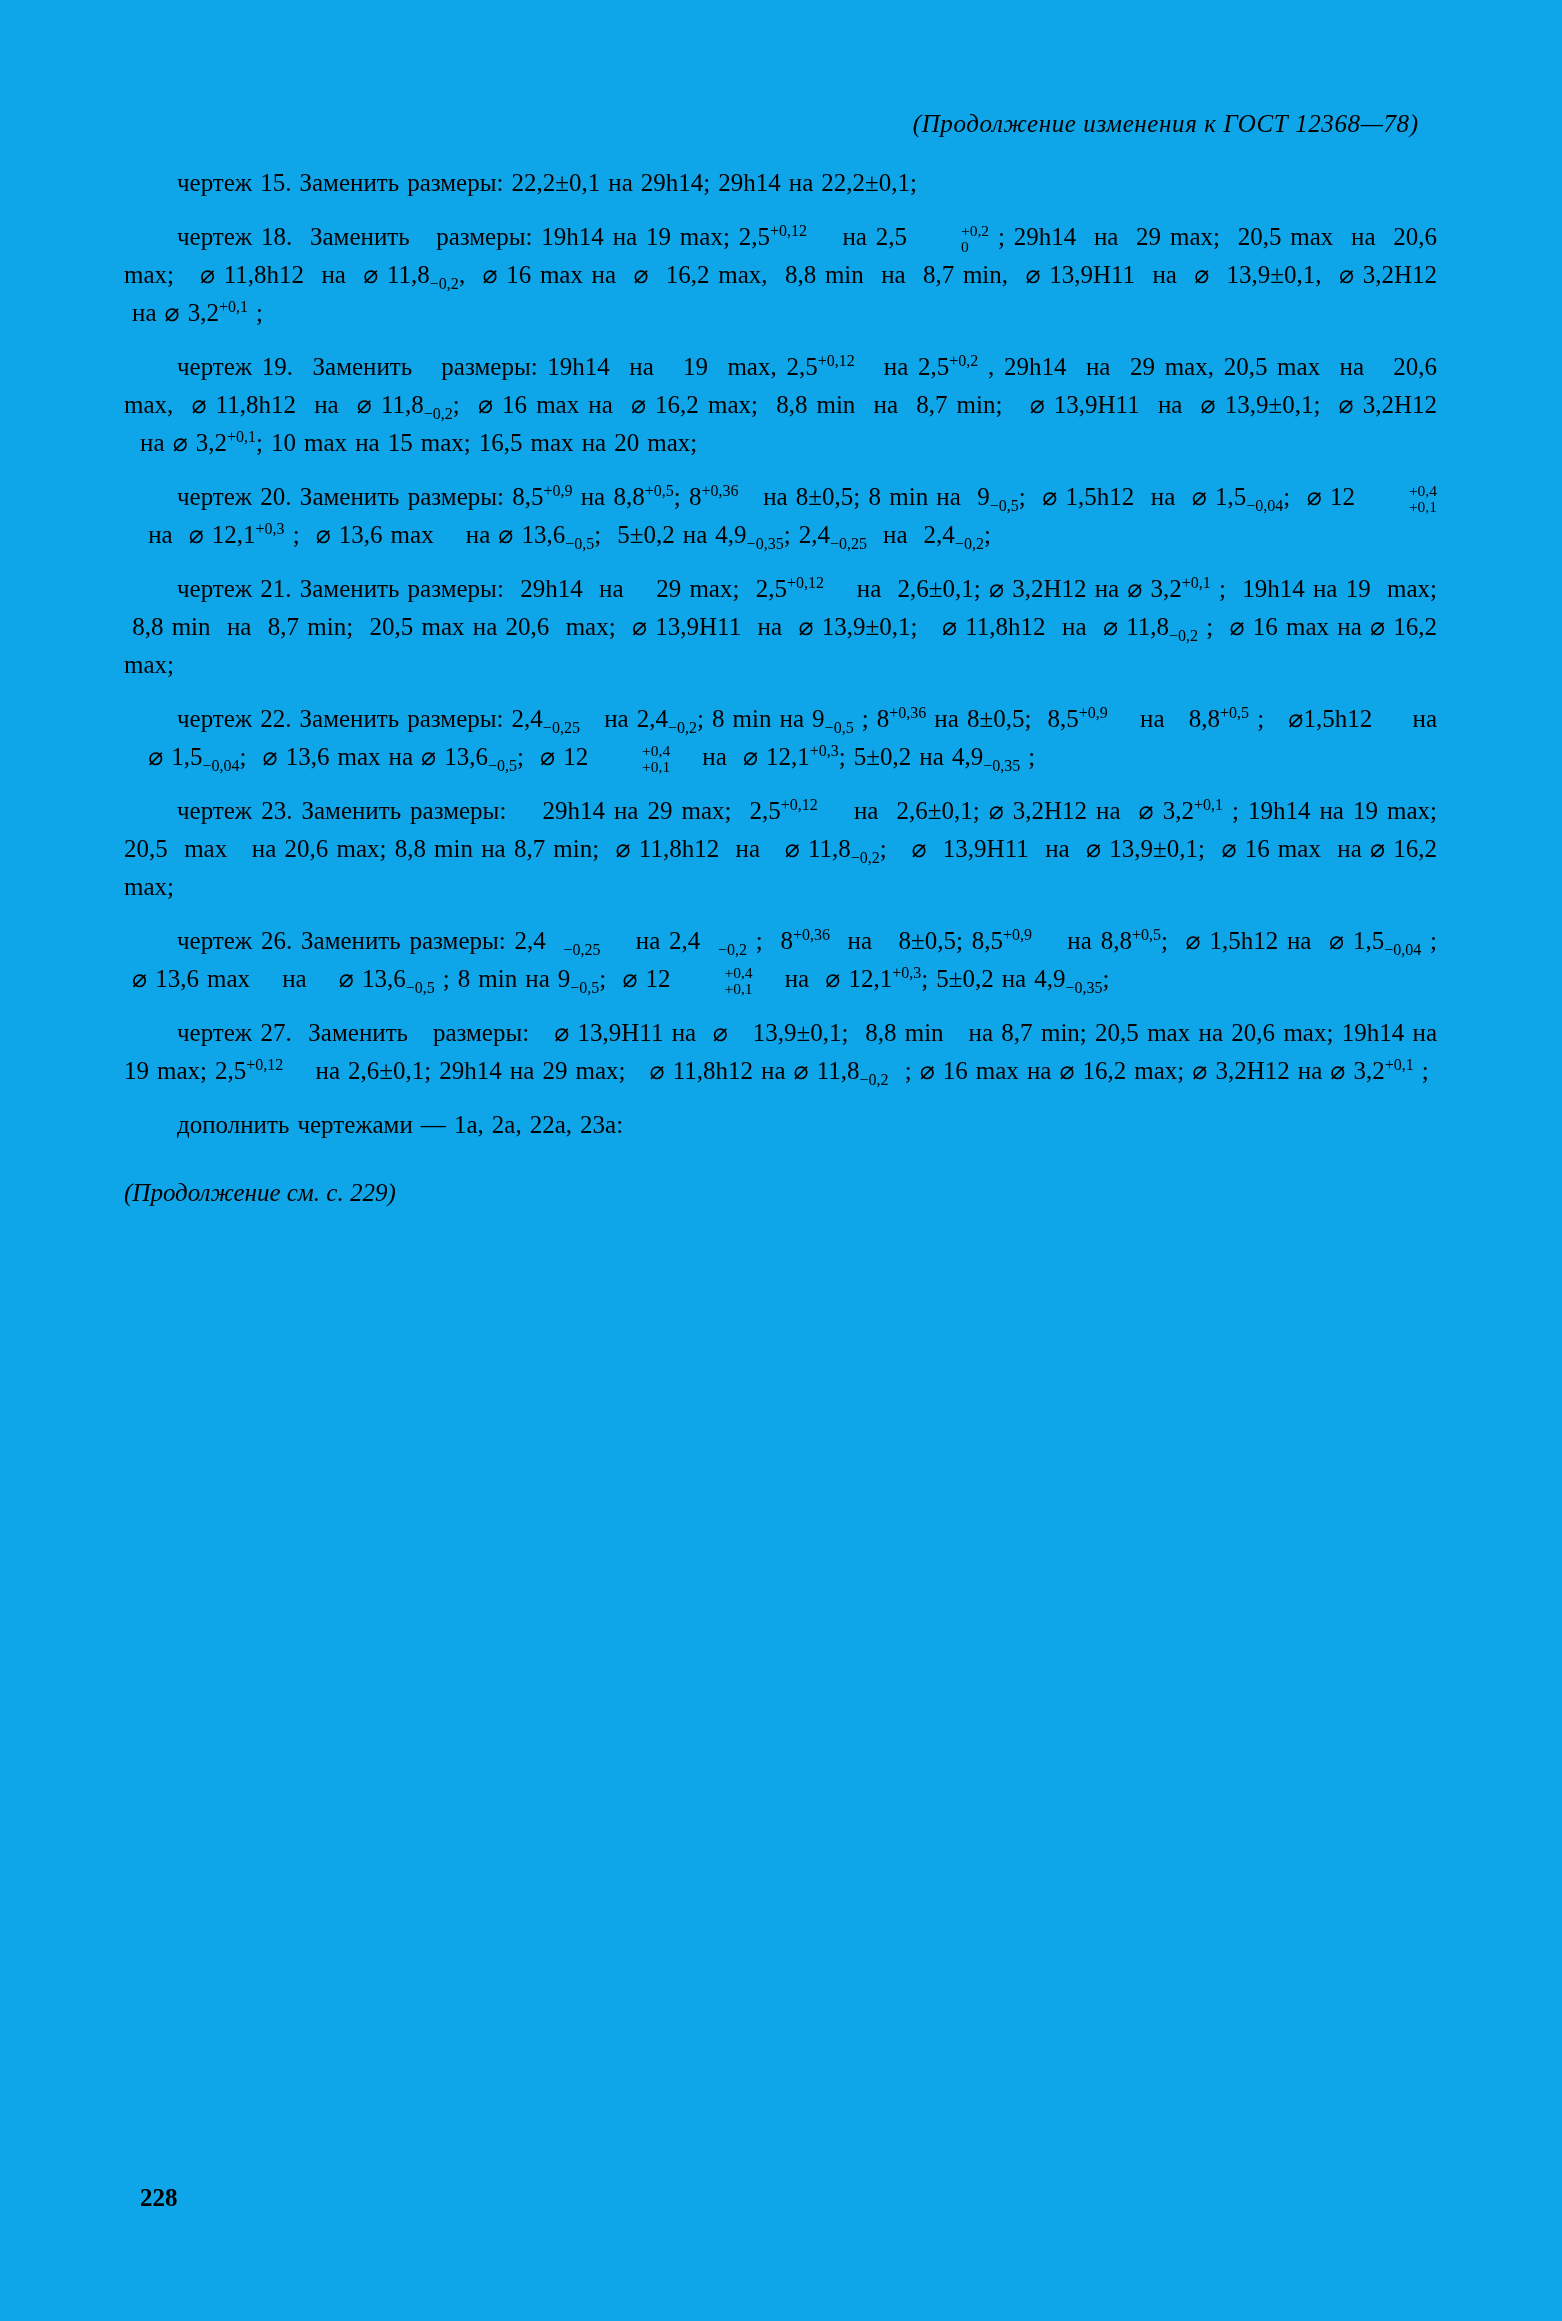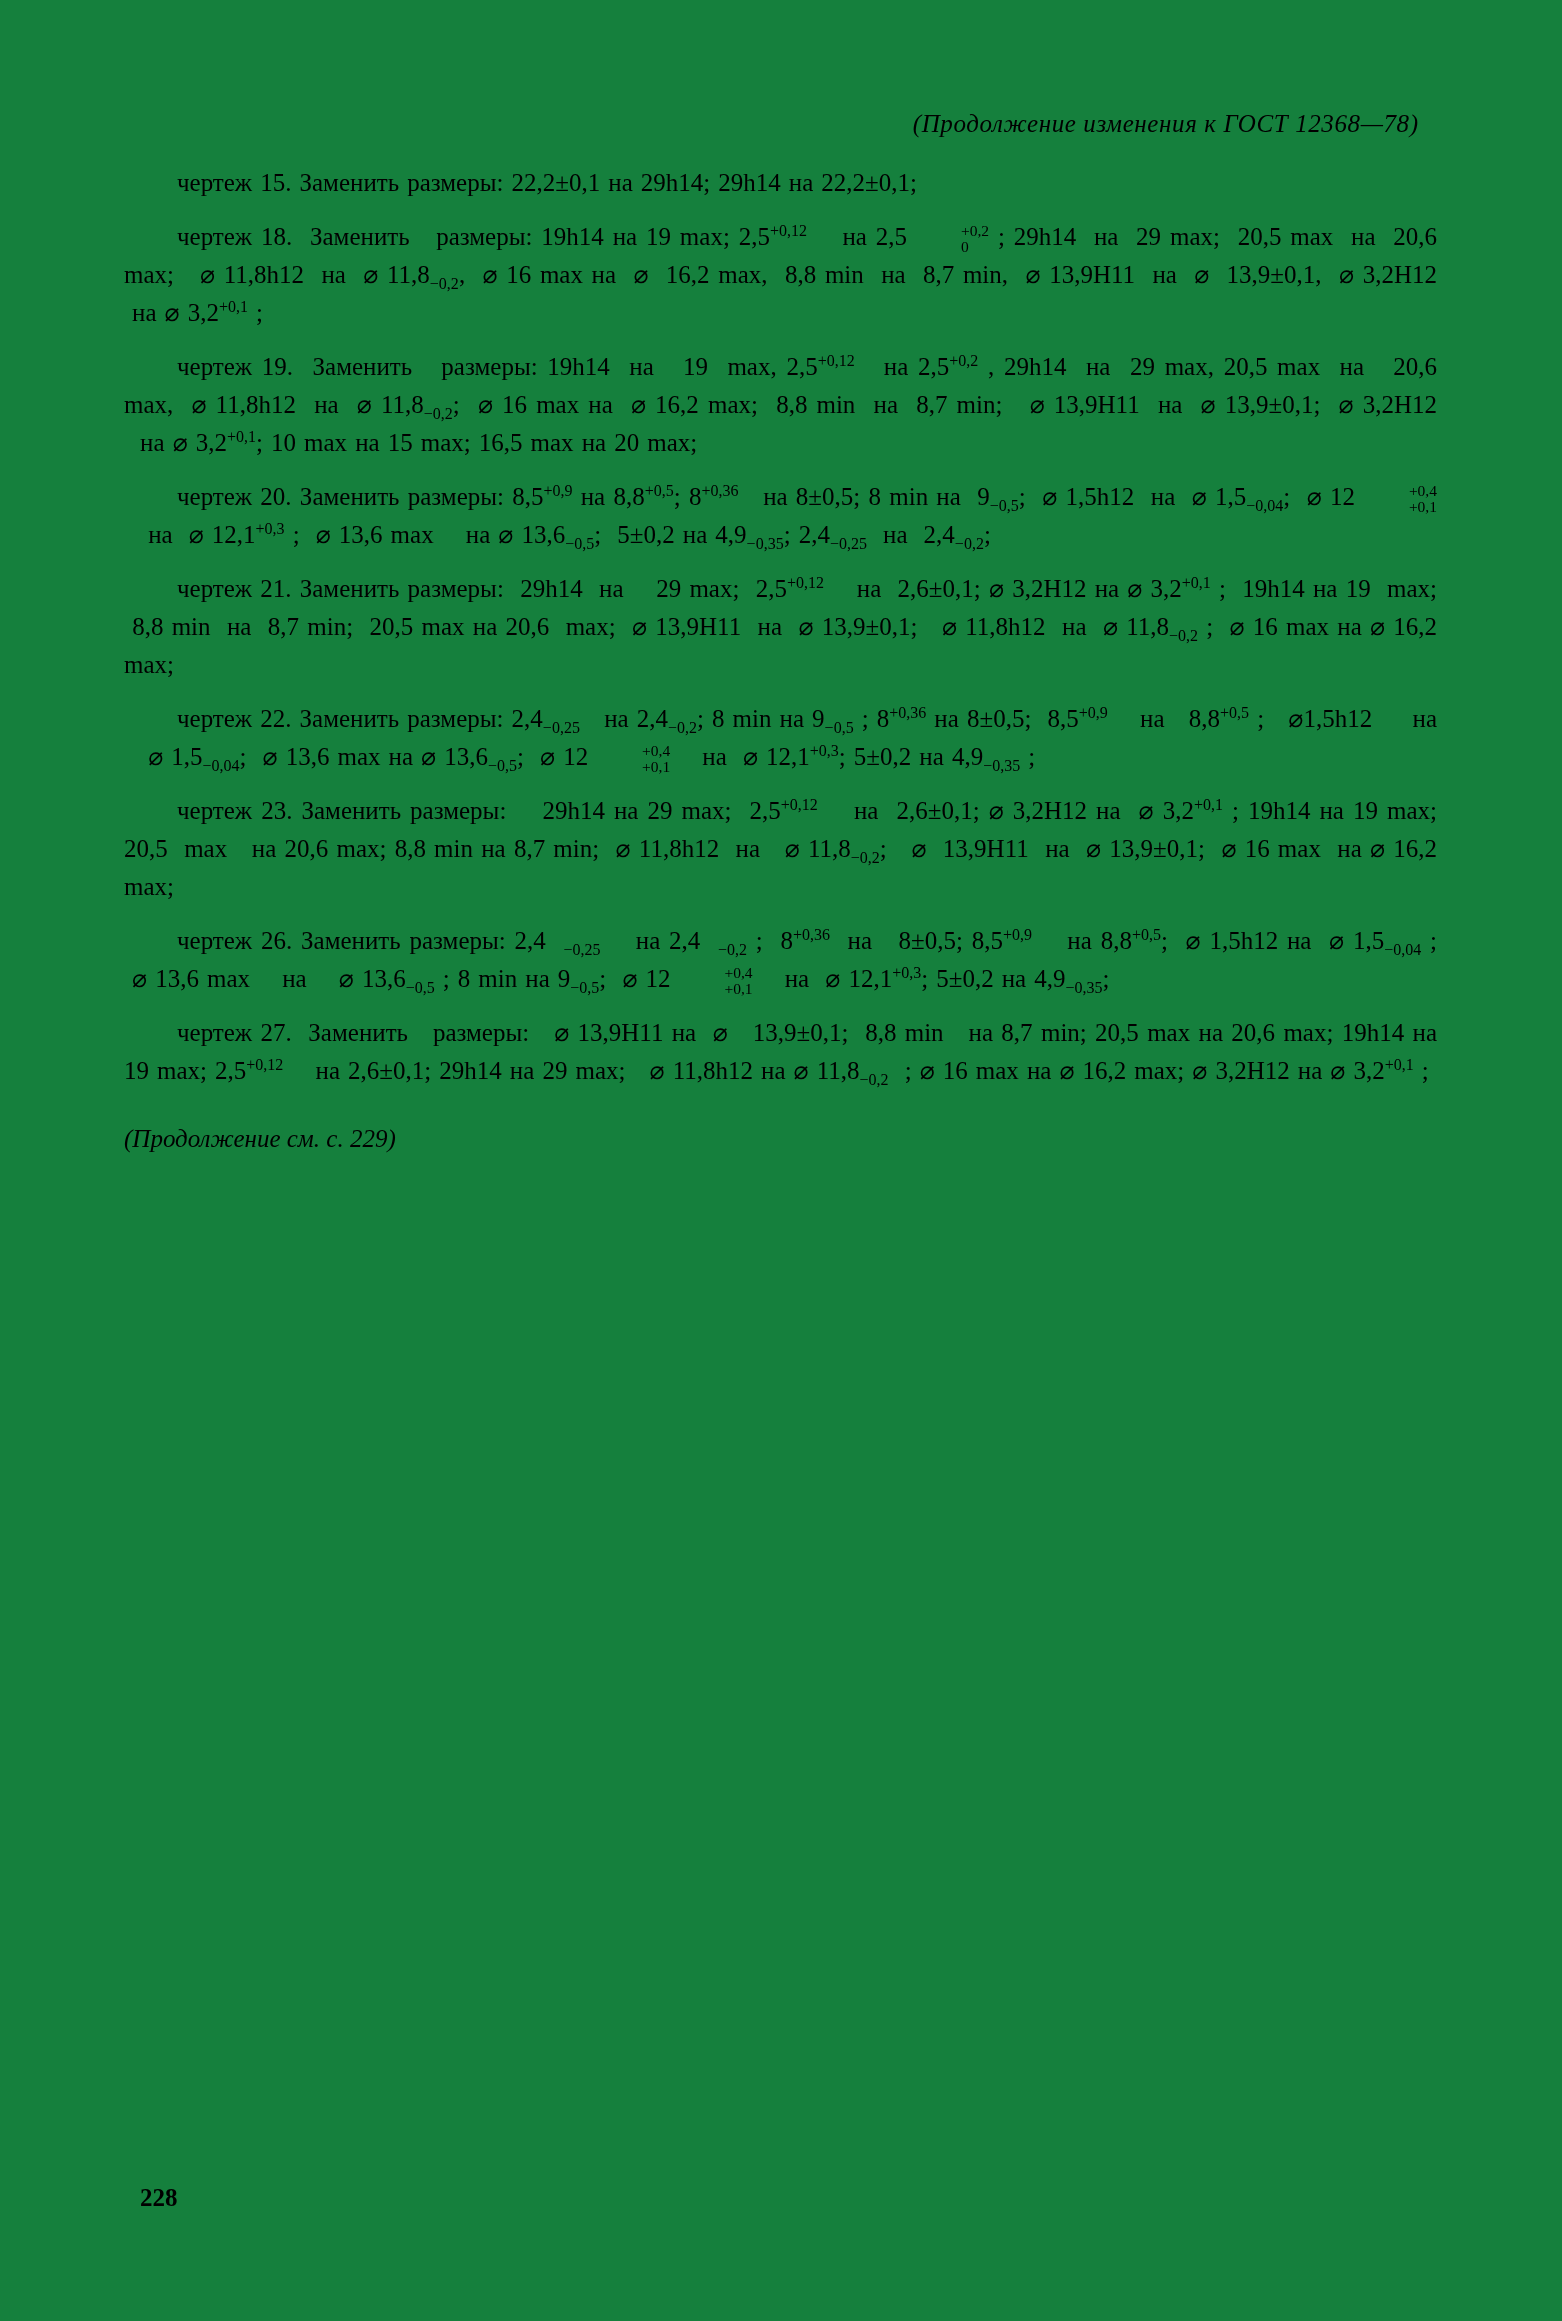--- a/index.html
+++ b/index.html
@@ -12,21 +12,21 @@
     height: 2322px;
     position: relative;
     font-family: "Liberation Serif", serif;
     color: #000000;
   }
   .page {
     position: absolute;
     left: 0; top: 0;
     width: 1563px;
     height: 2322px;
-    background: #15803d;
+    background: #0ea5e9;
   }
   .content {
     position: absolute;
     left: 124px;
     top: 110px;
     width: 1313px;
   }
   .header-line {
     text-align: right;
     font-style: italic;
@@ -135,20 +135,21 @@
       8 min на 9<sub>−0,5</sub>; &nbsp;⌀&nbsp;12<span class="frac"><span>+0,4</span><span>+0,1</span></span> &nbsp;&nbsp;&nbsp;на &nbsp;⌀&nbsp;12,1<sup>+0,3</sup>; 5±0,2 на 4,9<sub>−0,35</sub>;
     </p>
 
     <p class="para">
       чертеж 27. &nbsp;Заменить &nbsp;&nbsp;размеры: &nbsp;&nbsp;⌀&nbsp;13,9H11 на &nbsp;⌀&nbsp; &nbsp;13,9±0,1; &nbsp;8,8 min &nbsp;&nbsp;на
       8,7 min; 20,5 max на 20,6 max; 19h14 на 19 max; 2,5<sup>+0,12</sup> &nbsp;&nbsp;&nbsp;на 2,6±0,1; 29h14
       на 29 max; &nbsp;&nbsp;⌀&nbsp;11,8h12 на ⌀&nbsp;11,8<sub>−0,2</sub> &nbsp;; ⌀&nbsp;16 max на ⌀&nbsp;16,2 max; ⌀&nbsp;3,2H12 на
       ⌀&nbsp;3,2<sup>+0,1</sup> ;
     </p>
 
+    <p class="para">дополнить чертежами — 1а, 2а, 22а, 23а:</p>
 
     <div class="footer-line">(Продолжение см. с. 229)</div>
 
   </div>
 
   <div class="page-number">228</div>
 
 </div>
 
 

